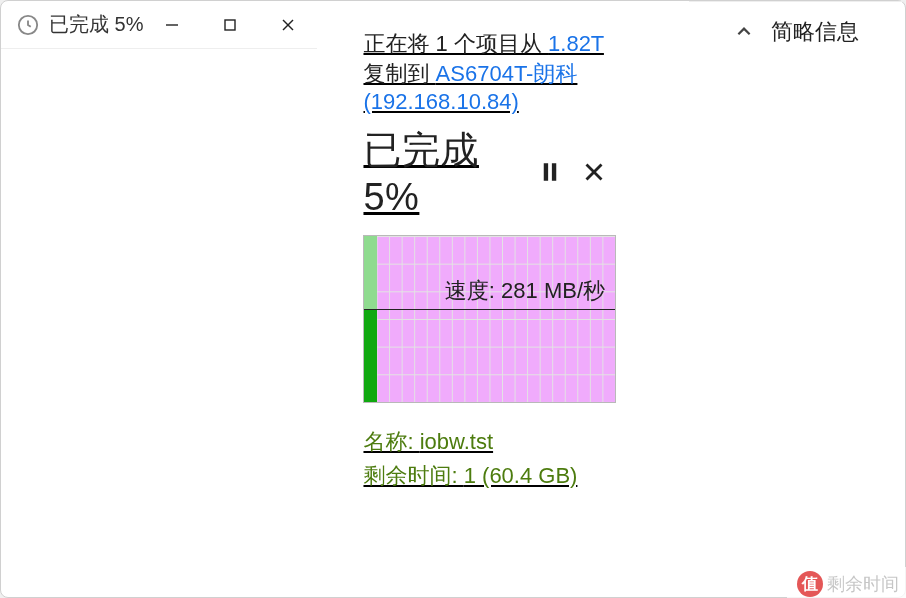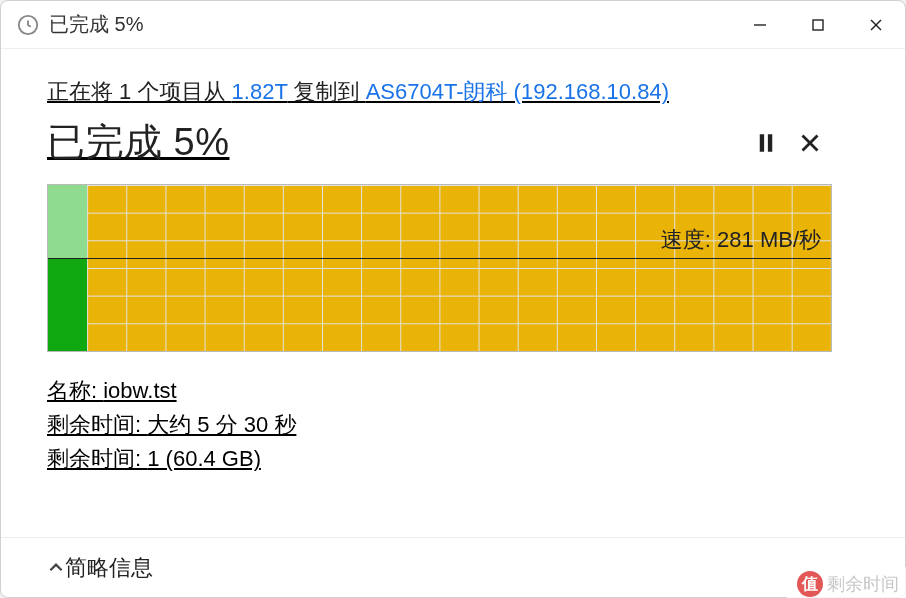--- a/index.html
+++ b/index.html
@@ -1,19 +1,19 @@
 <!DOCTYPE html>
 <html><head>
   <meta charset="utf-8">
   <style>
     * { margin: 0; padding: 0; box-sizing: border-box; }
     html, body { width: 906px; height: 598px; font-family: "Microsoft YaHei", "Segoe UI", sans-serif; background: #f0f0f0; overflow: hidden; }
     .window {
       width: 906px; height: 598px; background: #fff; border: 1px solid #d0d0d0;
-      border-radius: 8px; display: flex; flex-direction: column; position: relative;
+      border-radius: 8px; display: flex; flex-direction: row; position: relative;
     }
     
     .titlebar {
       height: 48px; display: flex; align-items: center; padding: 0 0 0 16px;
       border-bottom: 1px solid #eee; flex-shrink: 0;
     }
     .titlebar .app-icon {
       width: 22px; height: 22px; margin-right: 10px; flex-shrink: 0;
     }
     .titlebar .title { font-size: 20px; color: #333; flex: 1; }
@@ -30,43 +30,43 @@
     .heading-row { display: flex; align-items: center; margin-bottom: 16px; }
     .heading { font-size: 38px; color: #222; flex: 1; letter-spacing: 0.5px; }
     .action-btn {
       width: 44px; height: 44px; display: flex; align-items: center; justify-content: center;
       cursor: pointer; border-radius: 4px;
     }
     .action-btn svg { width: 20px; height: 20px; }
     
     .chart-wrap {
       position: relative; width: 100%; height: 168px; border: 1px solid #b9b9b9; margin-bottom: 22px;
-      background: #eab308; overflow: hidden;
+      background: #f0abfc; overflow: hidden;
     }
     .chart-grid {
       position: absolute; inset: 0;
       background-image:
         linear-gradient(to right, #e3e3e3 1px, transparent 1px),
         linear-gradient(to bottom, #e3e3e3 1px, transparent 1px);
       background-size: calc(100% / 20) calc(100% / 6);
     }
     .chart-shade { position: absolute; left: 0; top: 0; bottom: 0; background: #8fdb8f; }
     .chart-filled { position: absolute; left: 0; bottom: 0; background: #10a810; }
     .chart-speed-line { position: absolute; left: 0; right: 0; border-top: 1px solid #222; }
     .chart-speed-label {
       position: absolute; right: 10px; font-size: 22px; color: #222; background: transparent;
       transform: translateY(-110%); white-space: nowrap;
     }
     
-    .details { font-size: 22px; color: #000000; line-height: 1.55; }
+    .details { font-size: 22px; color: #4d7c0f; line-height: 1.55; }
     .details .row span.lbl { }
     
     .footer {
       height: 60px; display: flex; align-items: center; padding: 0 46px;
-      border-top: 1px solid #eee; cursor: pointer; 
+      border-top: 1px solid #eee; cursor: pointer; gap: 18px;
     }
     .footer .chev { width: 18px; height: 18px; }
     .footer .lbl { font-size: 22px; color: #222; }
     
     .watermark {
       position: absolute; right: -4px; bottom: -4px; opacity: 0.85;
       display: flex; align-items: center; gap: 4px; color: #bdbdbd; font-size: 18px;
       background: rgba(255,255,255,0.9); padding: 4px 10px; border-radius: 14px 0 0 0;
     }
     .watermark .badge {
@@ -134,23 +134,20 @@
       <div class="chart-filled" id="filled" style="width: 5%; height: 56.2%;"></div>
       <div class="chart-speed-line" id="speedline" style="top: 43.8%;"></div>
       <div class="chart-speed-label" id="speedlabel" style="top: 43.8%;">速度: 281 MB/秒</div>
     </div>
 
     <div class="details">
       <div class="row">
         <span class="lbl">名称: </span><span>iobw.tst</span>
       </div>
       <div class="row">
-        <span class="lbl">剩余时间: </span><span>大约 5 分 30 秒</span>
-      </div>
-      <div class="row">
         <span class="lbl">剩余时间: </span><span>1 (60.4 GB)</span>
       </div>
     </div>
   </div>
 
   <div class="footer">
     <span class="chev">
       <svg viewBox="0 0 16 16" fill="none" stroke="#444" stroke-width="2">
           <polyline points="3,10 8,5 13,10"></polyline>
         </svg>

